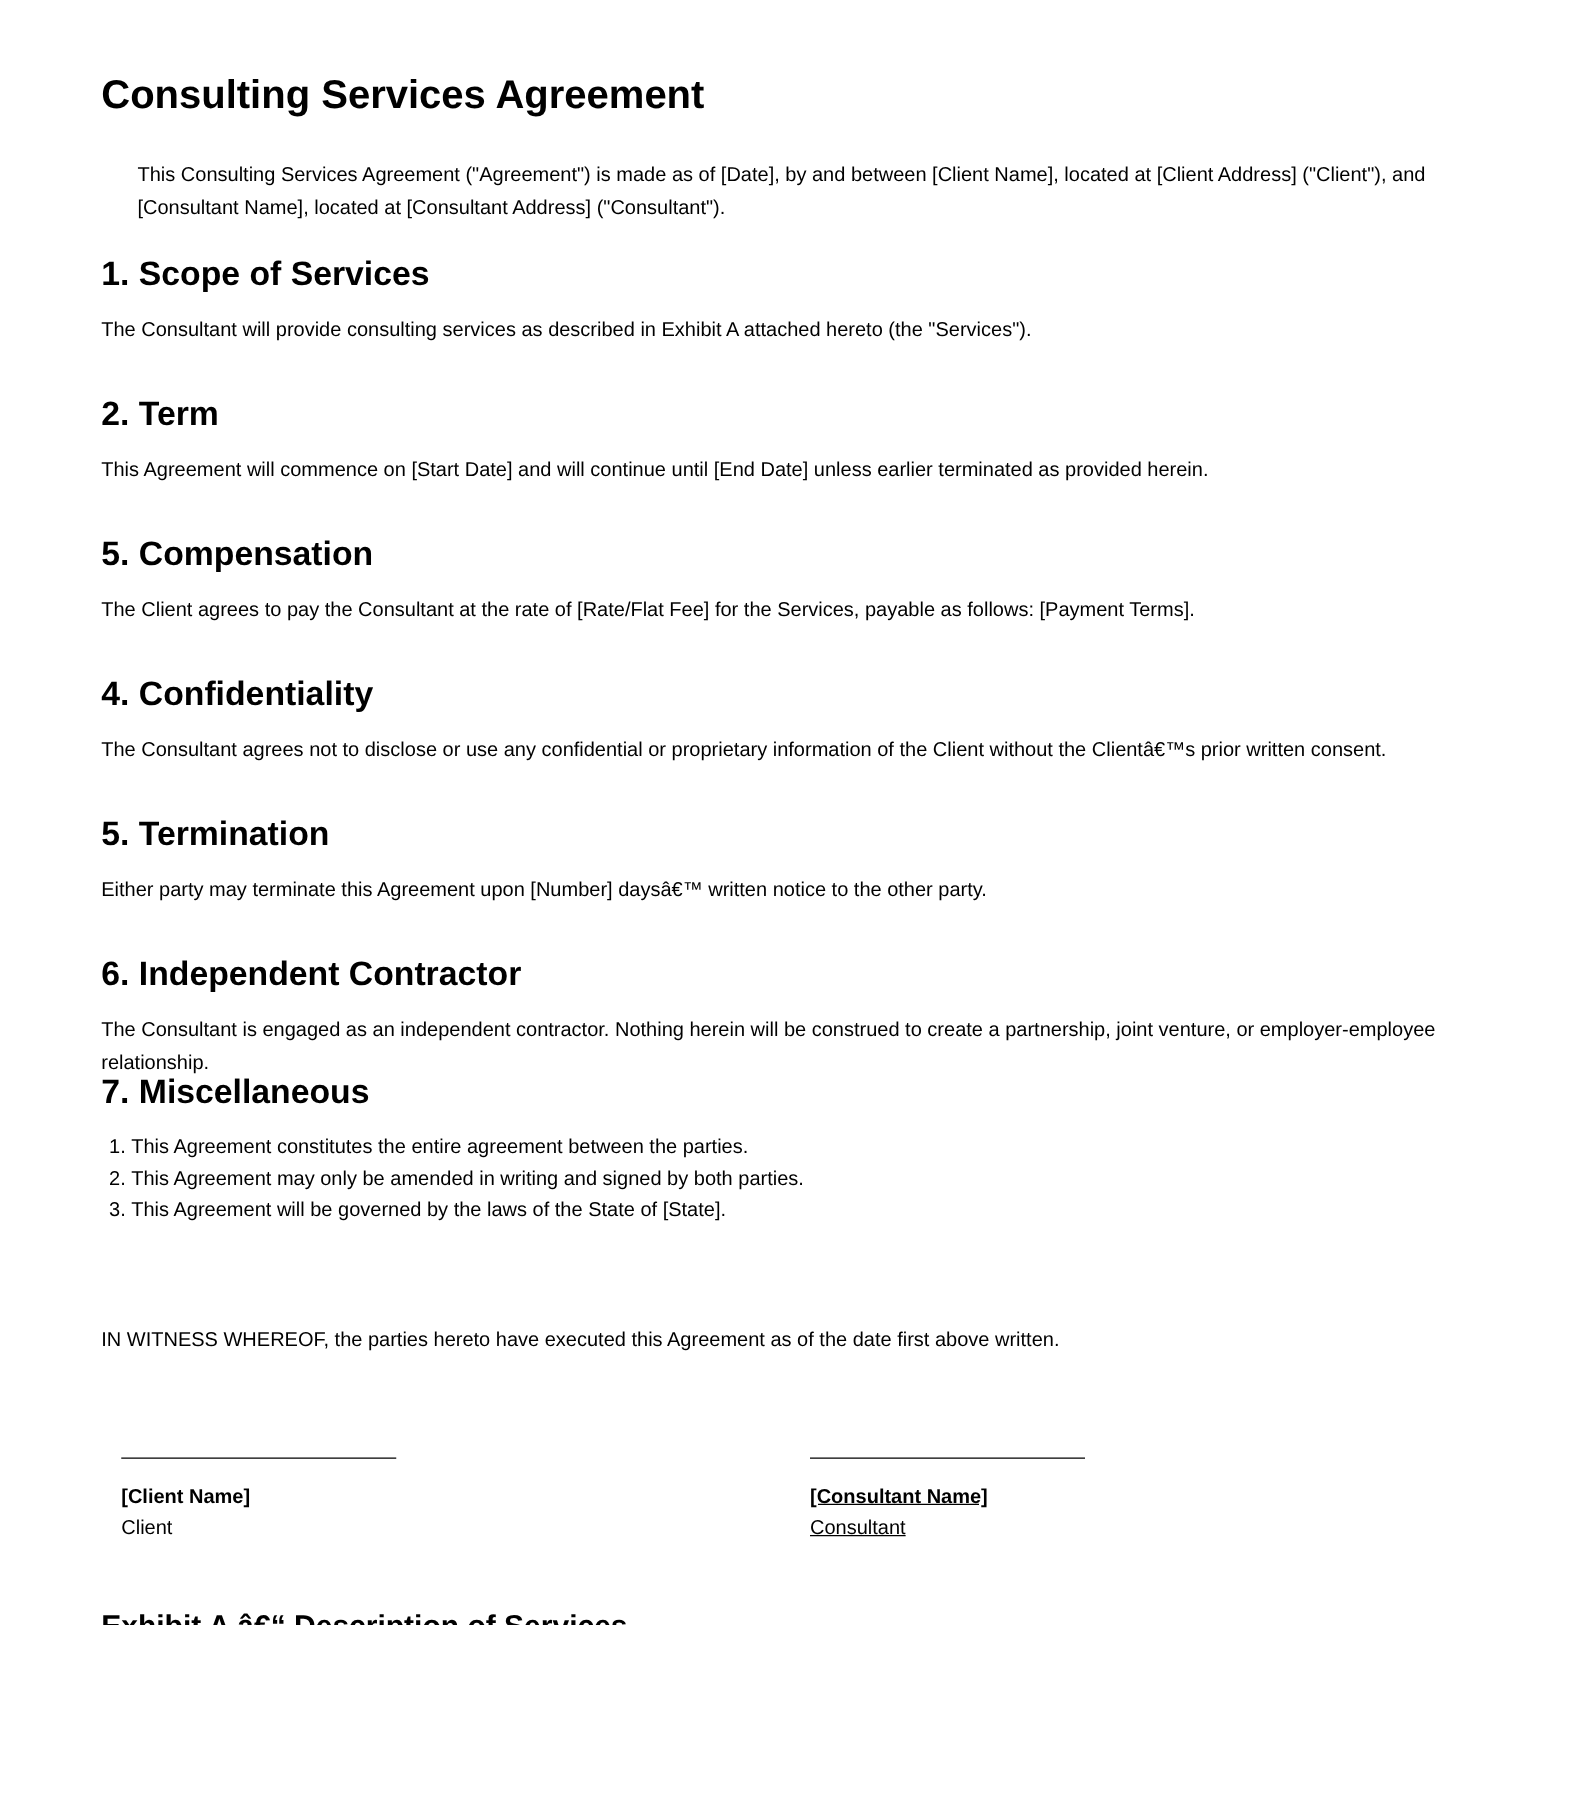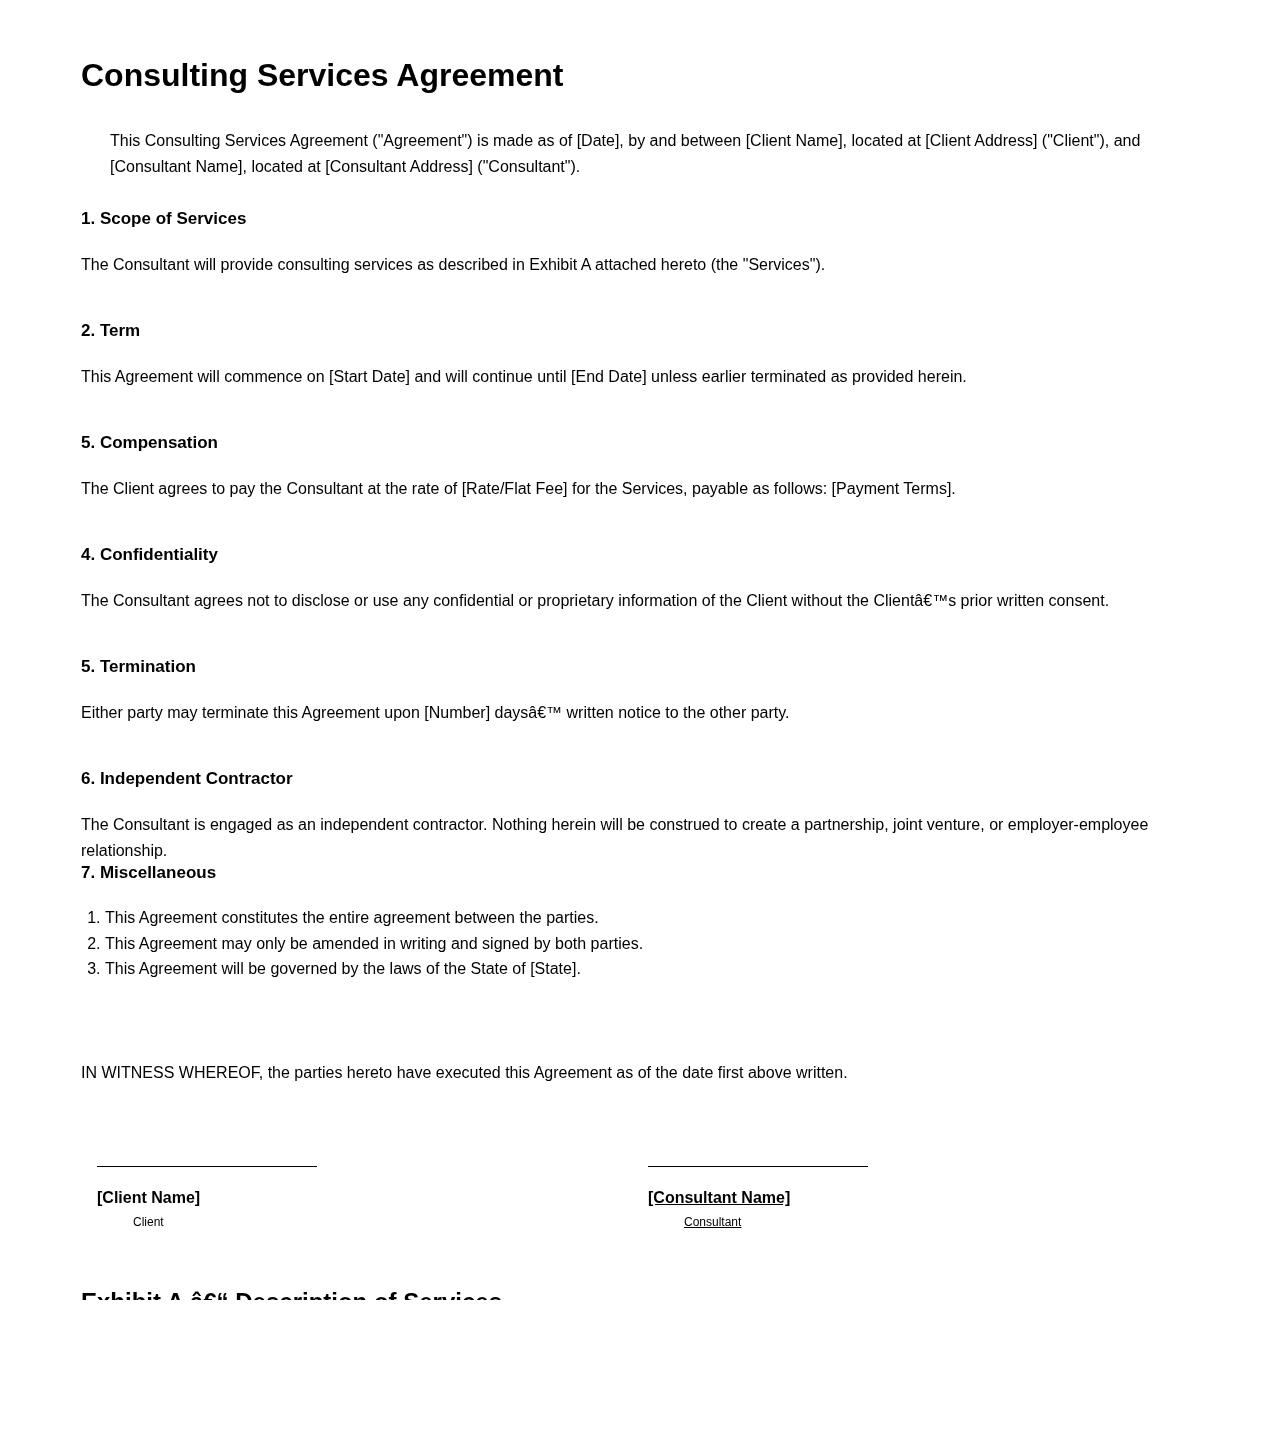--- a/index.html
+++ b/index.html
@@ -47,21 +47,21 @@
       font-size: 16px;
       line-height: 26px;
       margin: 12px;
     }
     .section {
       position: absolute;
       left: 0;
       width: 1085px;
     }
     .section h2 {
-      font-size: 17px;
+      font-size: 27px;
       font-weight: bold;
       margin: 0;
       line-height: 30px;
       white-space: nowrap;
     }
     .section p {
       font-size: 16px;
       line-height: 26px;
       margin: 18px 0 0 0;
     }
@@ -92,23 +92,22 @@
       height: 0;
       border-top: 1px solid #000000;
     }
     .sig-name {
       font-size: 16px;
       font-weight: bold;
       line-height: 25px;
       margin-top: 18px;
     }
     .sig-role {
-      font-size: 12px;
+      font-size: 16px;
       line-height: 25px;
-      margin-left: 36px;
     }
     .exhibit {
       position: absolute;
       top: 1287px;
       left: 0;
       font-size: 24px;
       font-weight: bold;
       line-height: 30px;
       margin: 0;
       white-space: nowrap;

